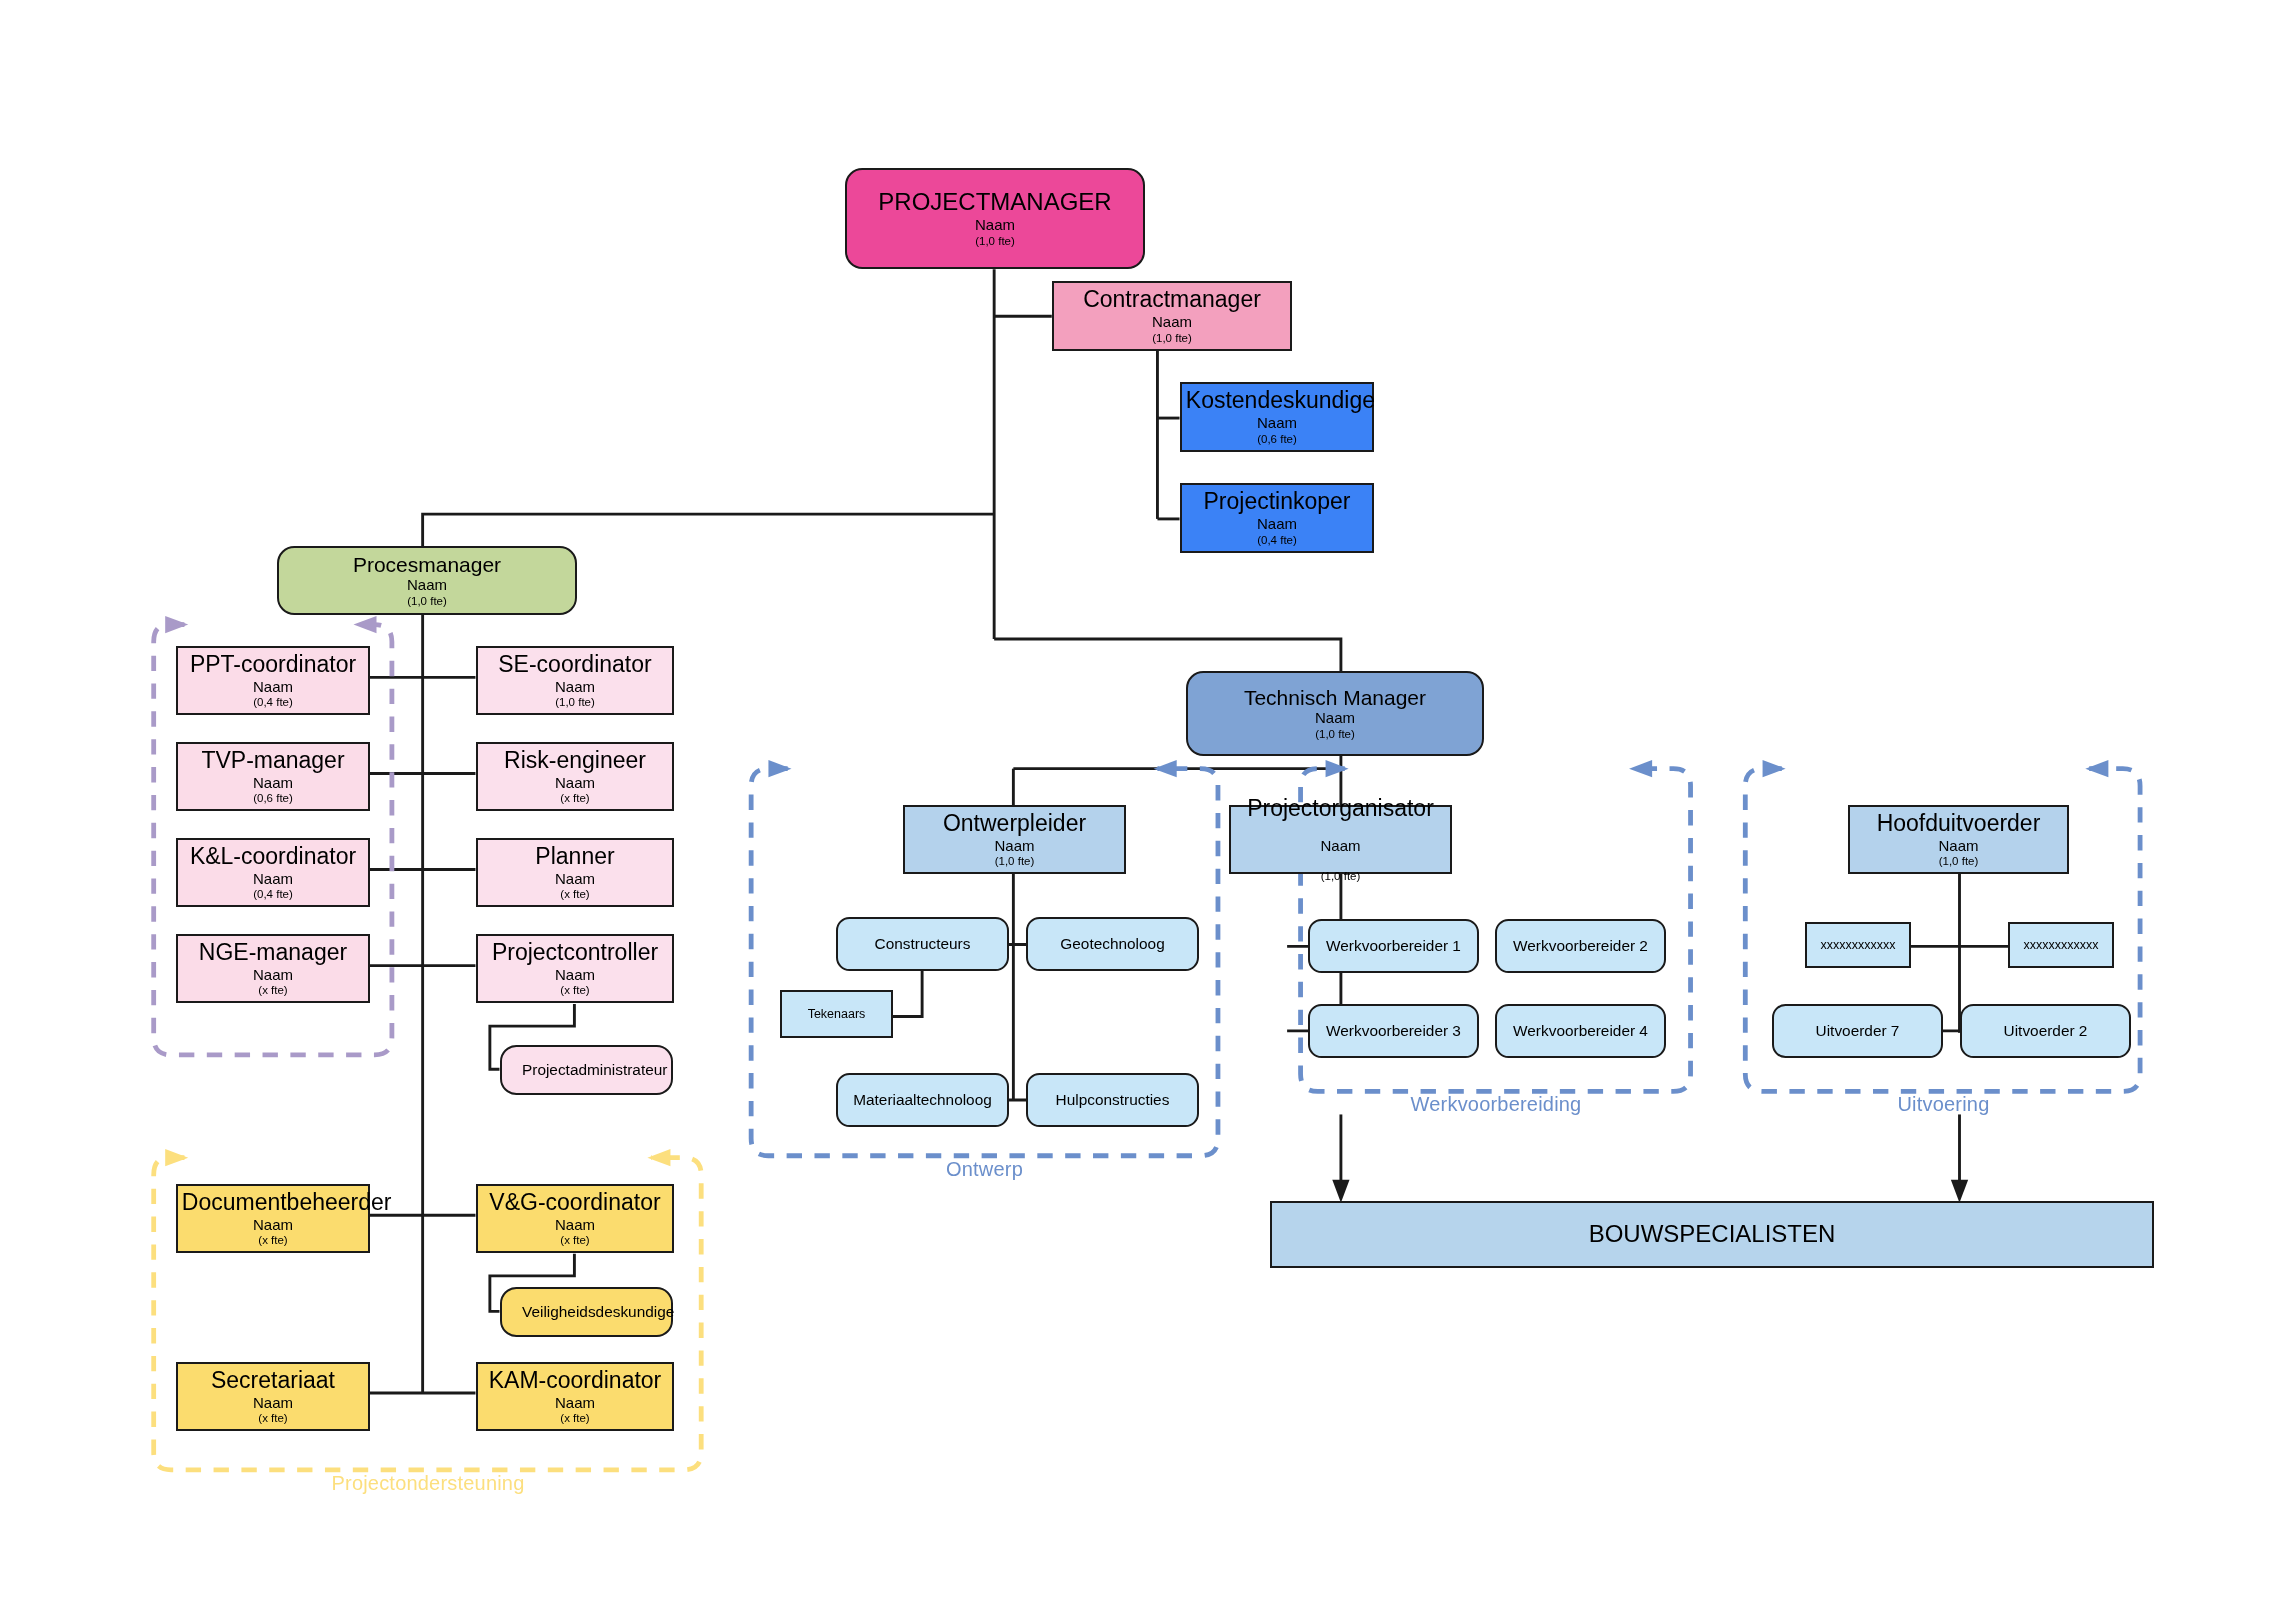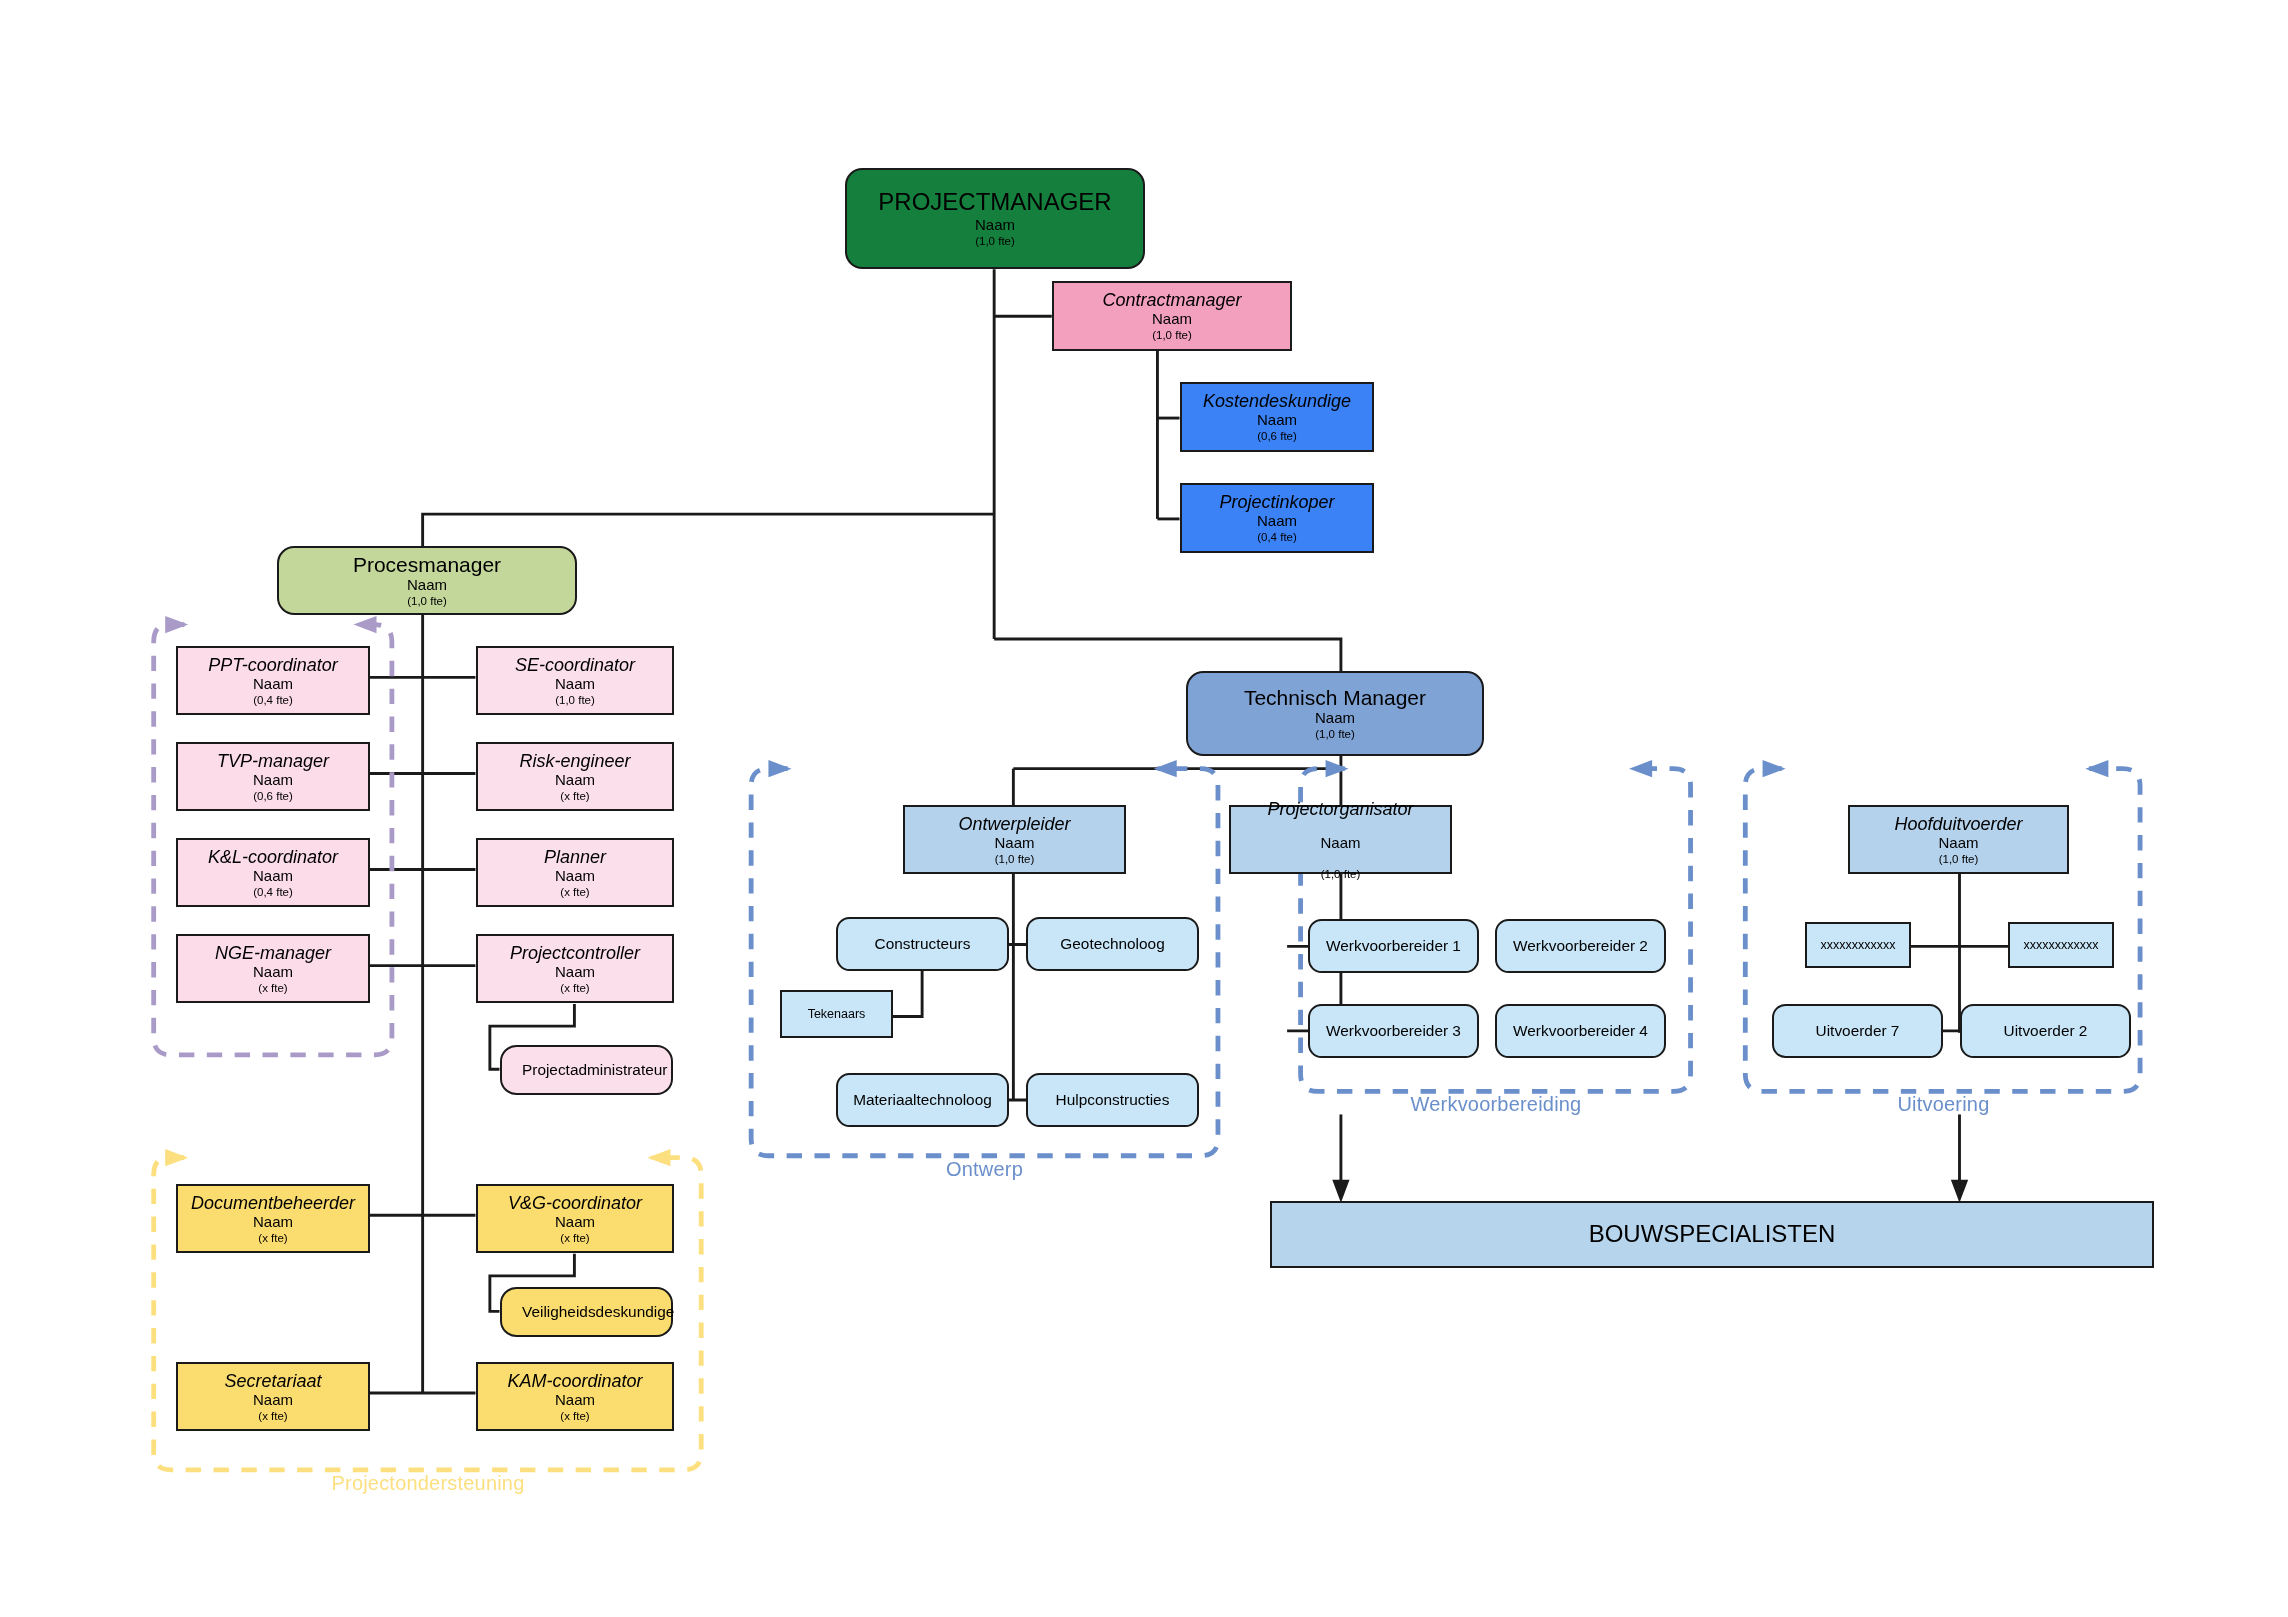--- a/index.html
+++ b/index.html
@@ -63,28 +63,28 @@
     display: block;
     width: 100%;
   }
   .rounded  { border-radius: 13.4px; }
   .rounded-lg { border-radius: 17.3px; }
   .pill     { border-radius: 16.3px; padding-left: 20px; }
 
   
   .t-xl .ttl { font-size: 24px; }
   .t-lg .ttl { font-size: 21px; }
-  .t-md .ttl { font-size: 18px; font-style: italic; }
+  .t-md .ttl { font-size: 23px; }
   .t-sm .ttl { font-size: 15.4px; }
   .t-xs .ttl { font-size: 12.5px; }
   .nm  { font-size: 15px; margin-top: 1px; }
   .fte { font-size: 11.5px; margin-top: 1px; }
 
   
-  .c-yellow     { background: #15803d; }
+  .c-yellow     { background: #ec4899; }
   .c-pink       { background: #F3A0BE; }
   .c-peach      { background: #3b82f6; }
   .c-green      { background: #C3D79B; }
   .c-lightpink  { background: #FBDCE8; }
   .c-palepink   { background: #FBE0EC; }
   .c-gold       { background: #FBDC6E; }
   .c-bluedark   { background: #7FA3D4; }
   .c-bluemid    { background: #B4D2EC; }
   .c-bluelight  { background: #C8E6F8; }
   .c-bluebar    { background: #B6D4EC; }

